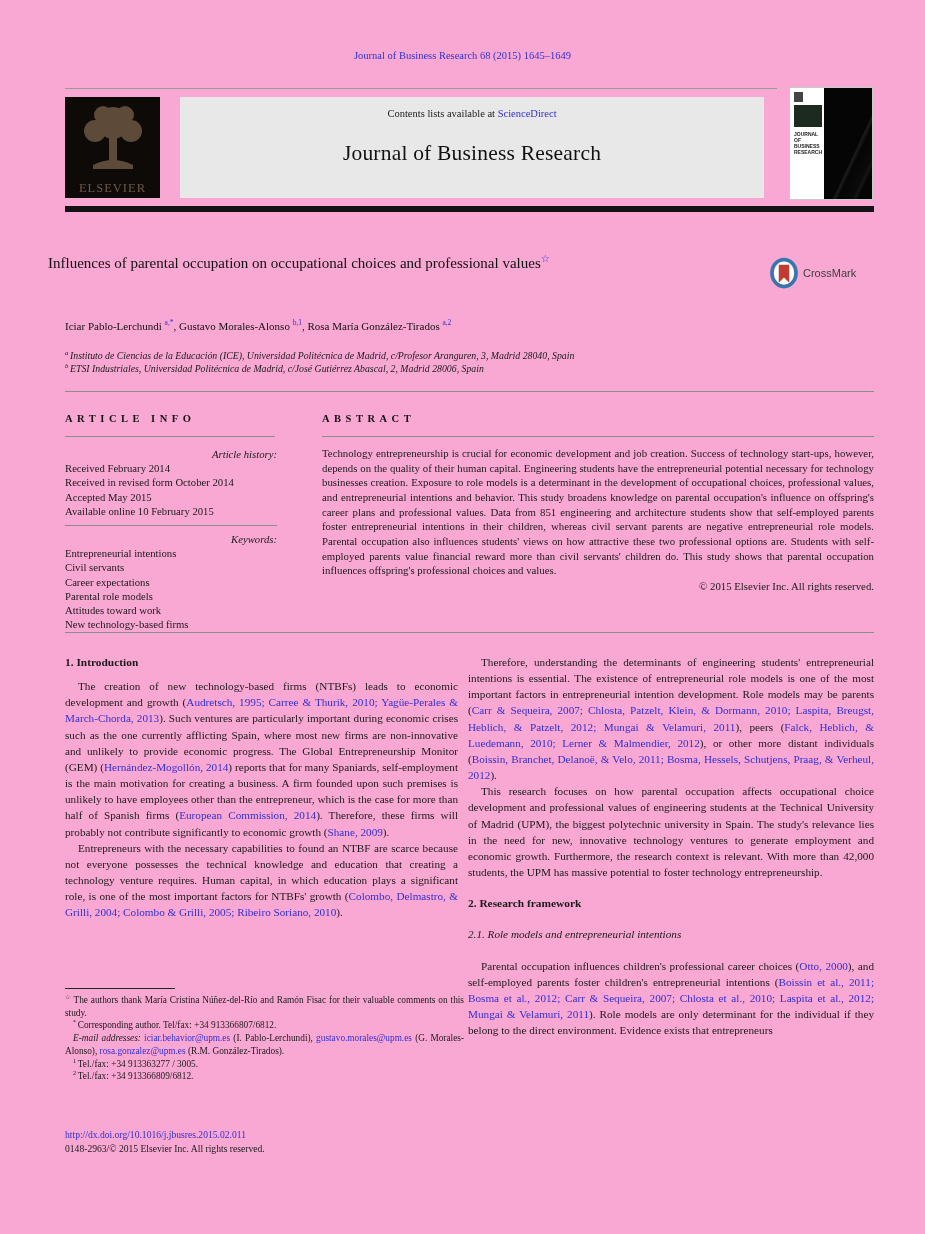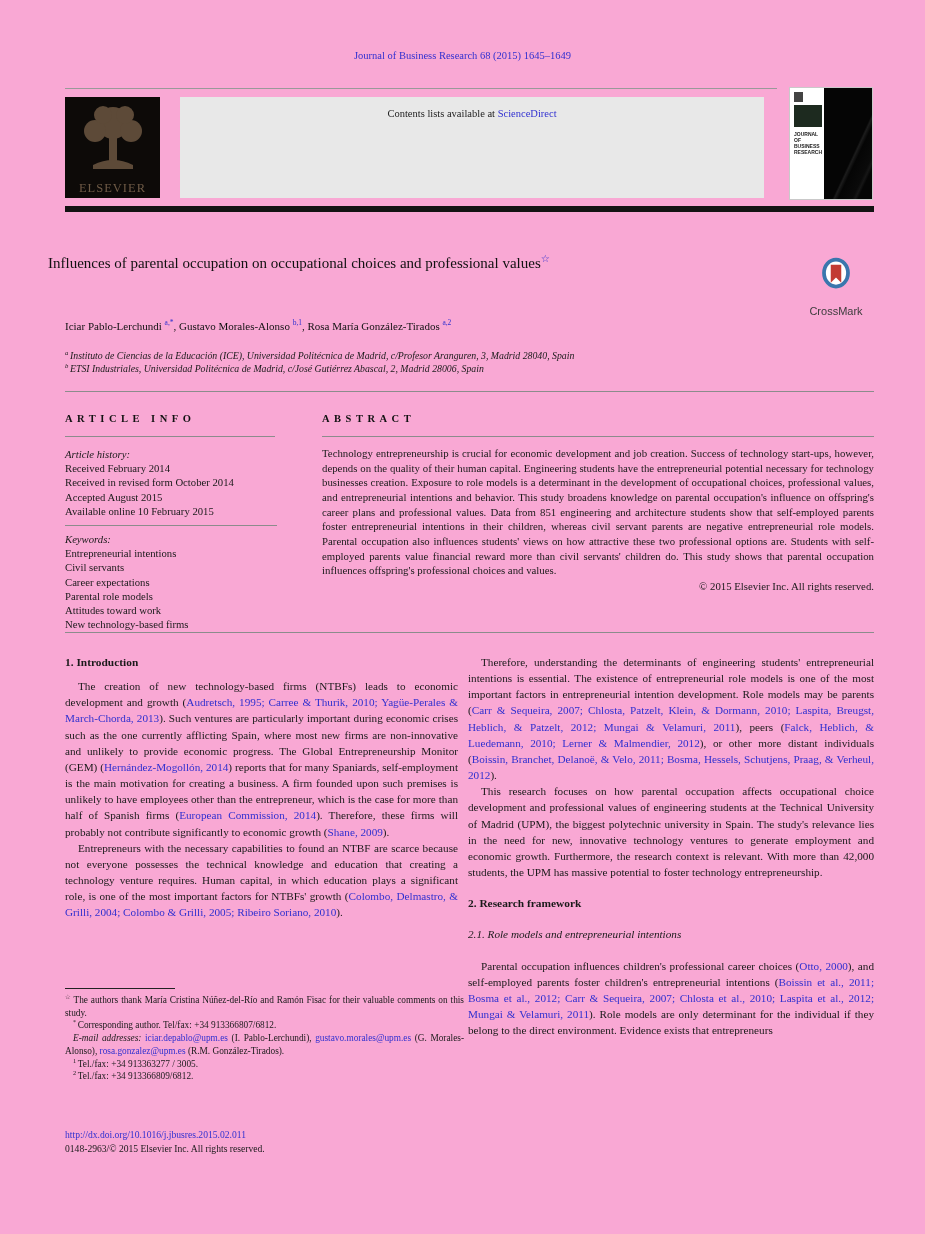--- a/index.html
+++ b/index.html
@@ -33,32 +33,32 @@
   .cover { position:absolute; left:789px; top:87px; width:84px; height:113px; background:#fff;
            border:1px solid #c9c9c9; display:flex; }
   .cover-left { width:42%; padding:4px 2px 0 4px; }
   .cover-crest { width:9px; height:10px; background:#444; margin-bottom:3px; }
   .cover-banner { width:100%; height:22px; background:#1d2a1f; margin-bottom:4px; }
   .cover-txt { font-family:"Liberation Sans", sans-serif; font-weight:bold; font-size:5px; line-height:6px; color:#222; }
   .cover-right { flex:1; background:linear-gradient(115deg,#050505 60%, #1c1c1c 62%, #050505 66%, #0a0a0a 80%, #161616 83%, #050505 86%); }
 
   
   .art-title { position:absolute; left:48px; top:250px; width:680px; font-size:15px; line-height:27px; color:#111; }
-  .crossmark { position:absolute; left:786px; top:257px; width:100px; display:flex; align-items:center; gap:16px; cursor:pointer;flex-direction:column; }
+  .crossmark { position:absolute; left:769px; top:257px; width:100px; display:flex; align-items:center; gap:4px; cursor:pointer; }
   .crossmark-label { font-family:"Liberation Sans", sans-serif; font-size:11px; color:#3c3c3c; }
 
   .authors { position:absolute; left:65px; top:320px; width:740px; font-size:11px; color:#111; }
   .affils { position:absolute; left:65px; top:349px; width:740px; font-size:9.8px; font-style:italic; line-height:13px; }
 
   
   .info-head, .abs-head { position:absolute; top:413px; font-size:10.5px; font-weight:bold; letter-spacing:4.5px; color:#111; }
   .info-head { left:65px; }
   .abs-head { left:322px; }
   .info-col { position:absolute; left:65px; top:447px; width:212px; font-size:10.7px; line-height:14.2px; }
-  .info-label { font-style:italic; }
+  .info-label { font-style:italic;text-align:right; }
   .info-sep { height:1px; background:#8c8c8c; margin:7px 0 6px 0; }
   .abs-col { position:absolute; left:322px; top:446px; width:552px; font-size:10.8px; line-height:14.65px; text-align:justify; }
   .abs-copy { text-align:right; margin-top:1px; }
 
   
   .col { position:absolute; top:654px; font-size:11.2px; line-height:16.15px; text-align:justify; }
   .col-l { left:65px; width:393px; }
   .col-r { left:468px; width:406px; }
   .h1 { font-size:11.4px; font-weight:bold; text-align:left; margin-bottom:8px; }
   .h1-mid { margin-top:15px; margin-bottom:15px; }
@@ -97,20 +97,21 @@
         <path d="M20 64 Q40 54 60 64 L60 68 L20 68 Z"></path>
       </g>
     </svg>
     <div class="elsevier-word">ELSEVIER</div>
   </div>
 
   <div class="header-box">
     <div class="contents-line">
       <span>Contents lists available at </span><span class="ref">ScienceDirect</span>
     </div>
+    <div class="journal-title">Journal of Business Research</div>
   </div>
 
   <div class="cover">
     <div class="cover-left">
       <div class="cover-crest"></div>
       <div class="cover-banner"></div>
       <div class="cover-txt">
         <div>JOURNAL OF</div>
         <div>BUSINESS</div>
         <div>RESEARCH</div>
@@ -139,21 +140,21 @@
   </div>
 
   <div class="rule rule-affil"></div>
 
   <div class="info-head">ARTICLE INFO</div>
   <div class="rule rule-info-l"></div>
   <div class="info-col">
     <div class="info-label">Article history:</div>
     <div>Received February 2014</div>
     <div>Received in revised form October 2014</div>
-    <div>Accepted August 2015</div>
+    <div>Accepted May 2015</div>
     <div>Available online 10 February 2015</div>
     <div class="info-sep"></div>
     <div class="info-label">Keywords:</div>
     <div>Entrepreneurial intentions</div>
     <div>Civil servants</div>
     <div>Career expectations</div>
     <div>Parental role models</div>
     <div>Attitudes toward work</div>
     <div>New technology-based firms</div>
   </div>
@@ -178,21 +179,21 @@
     <p class="para"><span>This research focuses on how parental occupation affects occupational choice development and professional values of engineering students at the Technical University of Madrid (UPM), the biggest polytechnic university in Spain. The study's relevance lies in the need for new, innovative technology ventures to generate employment and economic growth. Furthermore, the research context is relevant. With more than 42,000 students, the UPM has massive potential to foster technology entrepreneurship.</span></p>
     <div class="h1 h1-mid">2. Research framework</div>
     <div class="h2-it">2.1. Role models and entrepreneurial intentions</div>
     <p class="para"><span>Parental occupation influences children's professional career choices (</span><span class="ref">Otto, 2000</span><span>), and self-employed parents foster children's entrepreneurial intentions (</span><span class="ref">Boissin et al., 2011; Bosma et al., 2012; Carr &amp; Sequeira, 2007; Chlosta et al., 2010; Laspita et al., 2012; Mungai &amp; Velamuri, 2011</span><span>). Role models are only determinant for the individual if they belong to the direct environment. Evidence exists that entrepreneurs</span></p>
   </div>
 
   <div class="footnotes">
     <div class="fn-rule"></div>
     <p><span class="sup">☆ </span><span>The authors thank María Cristina Núñez-del-Río and Ramón Fisac for their valuable comments on this study.</span></p>
     <p class="fn-ind"><span class="sup">* </span><span>Corresponding author. Tel/fax: +34 913366807/6812.</span></p>
-    <p class="fn-ind"><span class="it">E-mail addresses: </span><span class="ref">iciar.depablo@upm.es</span><span> (I. Pablo-Lerchundi), </span><span class="ref">gustavo.morales@upm.es</span><span> (G. Morales-Alonso), </span><span class="ref">rosa.gonzalez@upm.es</span><span> (R.M. González-Tirados).</span></p>
+    <p class="fn-ind"><span class="it">E-mail addresses: </span><span class="ref">iciar.behavior@upm.es</span><span> (I. Pablo-Lerchundi), </span><span class="ref">gustavo.morales@upm.es</span><span> (G. Morales-Alonso), </span><span class="ref">rosa.gonzalez@upm.es</span><span> (R.M. González-Tirados).</span></p>
     <p class="fn-ind"><span class="sup">1 </span><span>Tel./fax: +34 913363277 / 3005.</span></p>
     <p class="fn-ind"><span class="sup">2 </span><span>Tel./fax: +34 913366809/6812.</span></p>
   </div>
 
   <div class="doi-block">
     <div class="doi-link">http://dx.doi.org/10.1016/j.jbusres.2015.02.011</div>
     <div>0148-2963/© 2015 Elsevier Inc. All rights reserved.</div>
   </div>
 
 </div>

